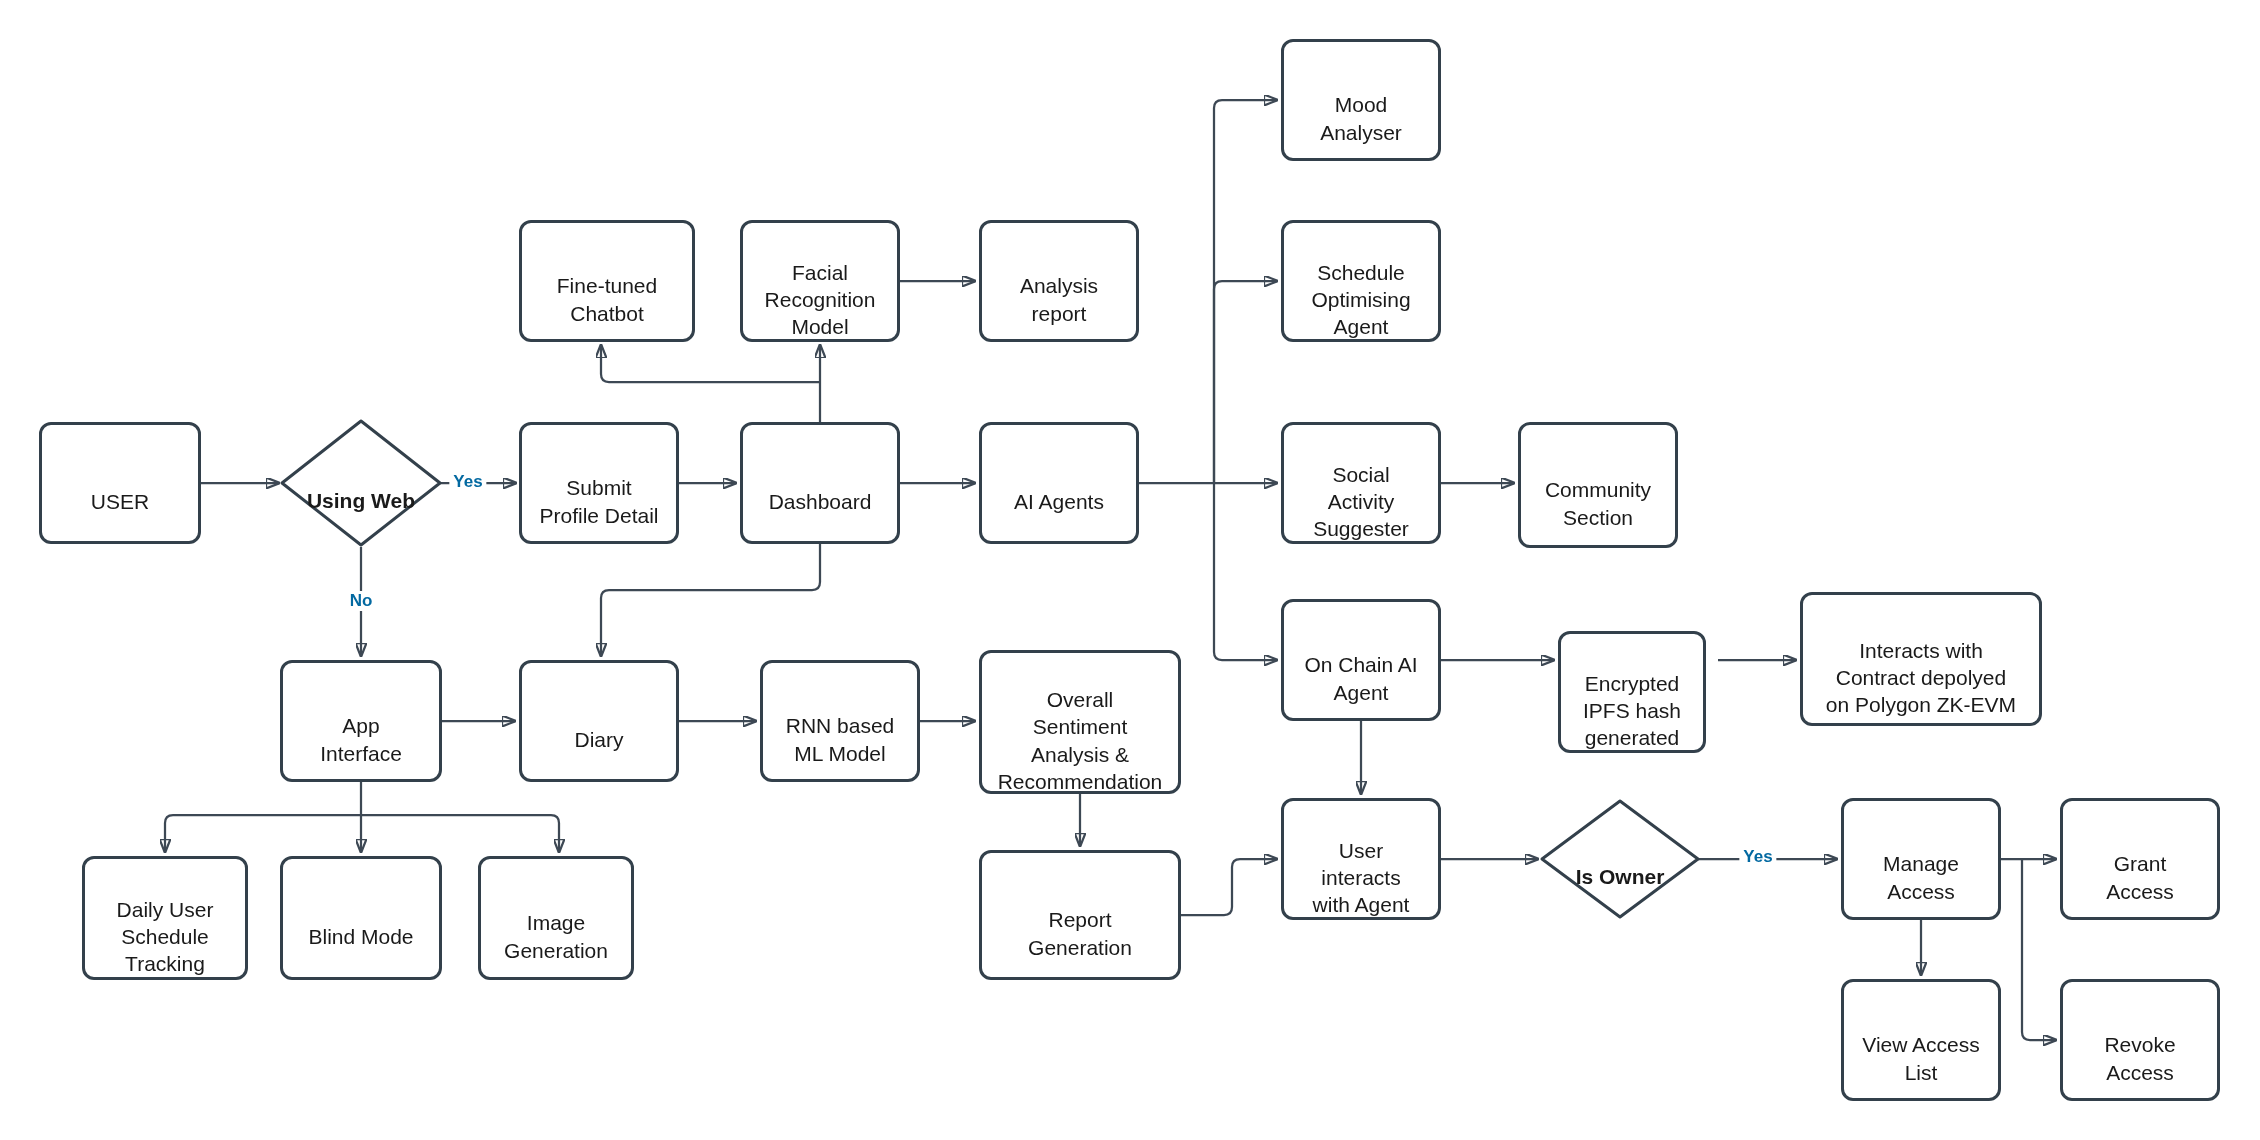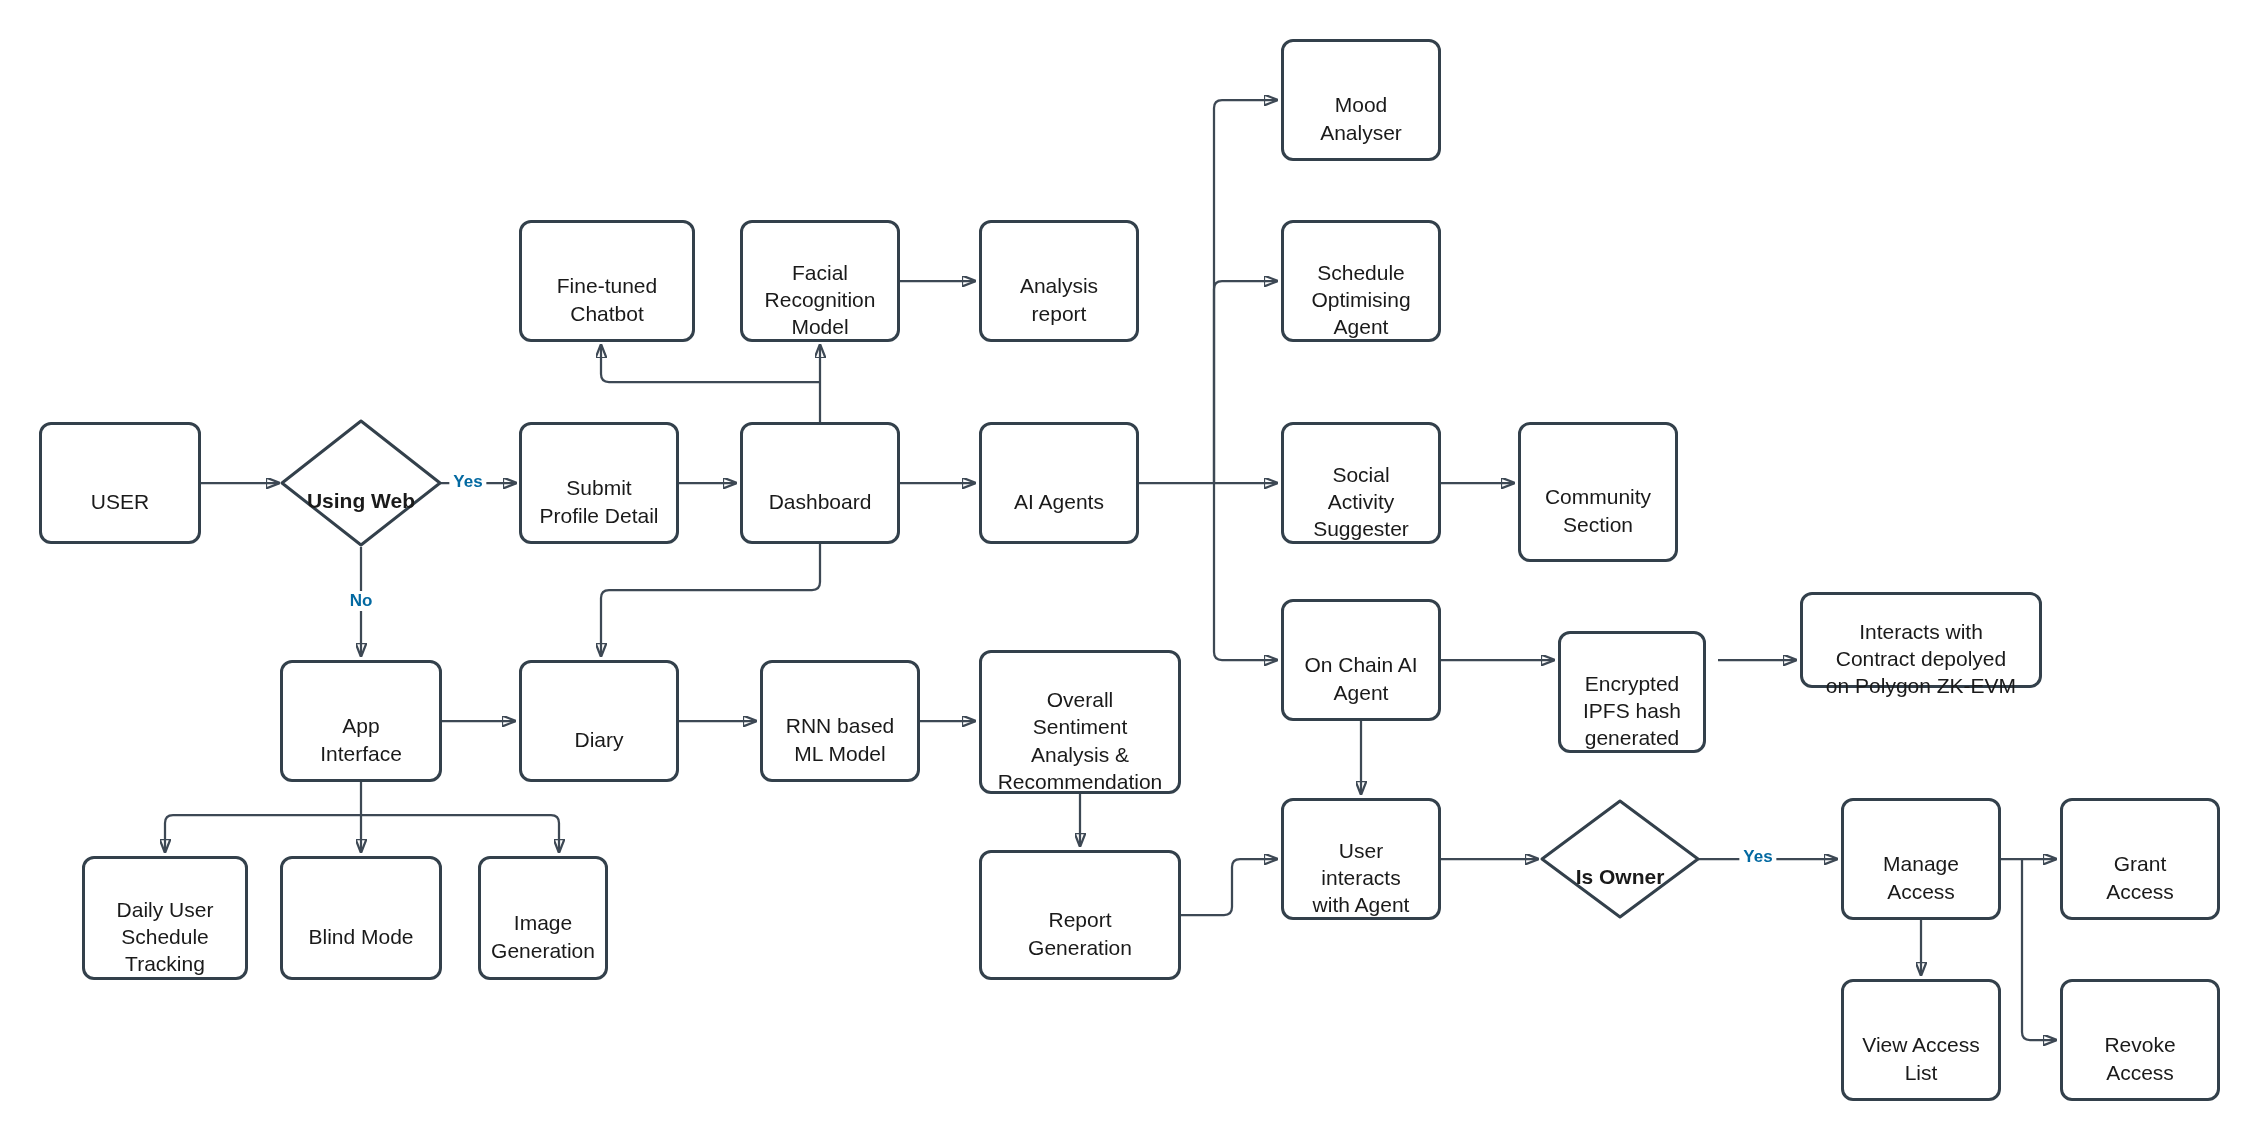--- a/index.html
+++ b/index.html
@@ -115,34 +115,34 @@
   <div class="node" style="left:1281px;top:220px;width:160px;height:122px">
       <span class="nlabel">Schedule
 Optimising
 Agent</span>
     </div>
   <div class="node" style="left:1281px;top:422px;width:160px;height:122px">
       <span class="nlabel">Social
 Activity
 Suggester</span>
     </div>
-  <div class="node" style="left:1518px;top:422px;width:160px;height:140px">
+  <div class="node" style="left:1518px;top:422px;width:160px;height:126px">
       <span class="nlabel">Community
 Section</span>
     </div>
   <div class="node" style="left:1281px;top:599px;width:160px;height:122px">
       <span class="nlabel">On Chain AI
 Agent</span>
     </div>
   <div class="node" style="left:1558px;top:631px;width:148px;height:122px">
       <span class="nlabel">Encrypted
 IPFS hash
 generated</span>
     </div>
-  <div class="node" style="left:1800px;top:592px;width:242px;height:96px">
+  <div class="node" style="left:1800px;top:592px;width:242px;height:134px">
       <span class="nlabel">Interacts with
 Contract depolyed
 on Polygon ZK-EVM</span>
     </div>
   <div class="node" style="left:280px;top:660px;width:162px;height:122px">
       <span class="nlabel">App
 Interface</span>
     </div>
   <div class="node" style="left:519px;top:660px;width:160px;height:122px">
       <span class="nlabel">Diary</span>
@@ -158,21 +158,21 @@
 Recommendation</span>
     </div>
   <div class="node" style="left:82px;top:856px;width:166px;height:124px">
       <span class="nlabel">Daily User
 Schedule
 Tracking</span>
     </div>
   <div class="node" style="left:280px;top:856px;width:162px;height:124px">
       <span class="nlabel">Blind Mode</span>
     </div>
-  <div class="node" style="left:478px;top:856px;width:130px;height:124px">
+  <div class="node" style="left:478px;top:856px;width:156px;height:124px">
       <span class="nlabel">Image
 Generation</span>
     </div>
   <div class="node" style="left:979px;top:850px;width:202px;height:130px">
       <span class="nlabel">Report
 Generation</span>
     </div>
   <div class="node" style="left:1281px;top:798px;width:160px;height:122px">
       <span class="nlabel">User
 interacts

